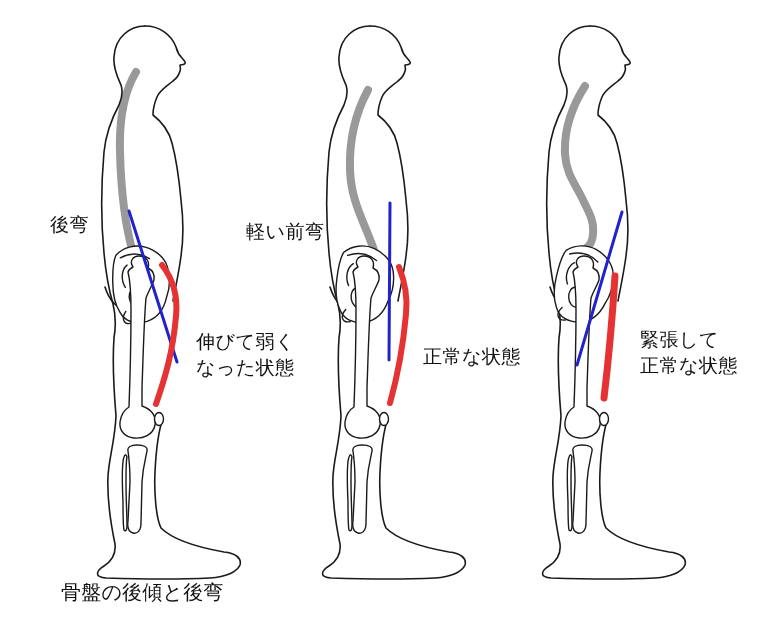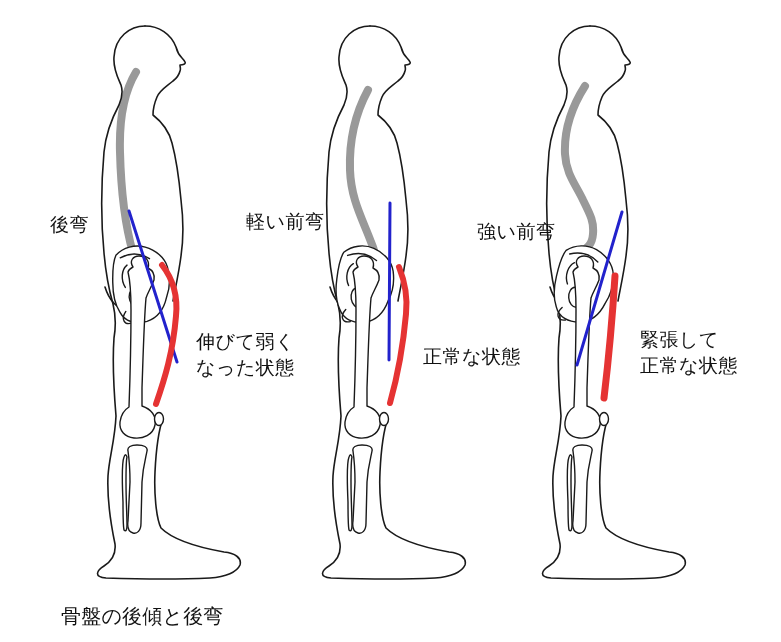--- a/index.html
+++ b/index.html
@@ -205,24 +205,23 @@
     <use href="#body-outline"></use>
     <g transform="rotate(8 60 254)">
       <use href="#pelvis-shape"></use>
     </g>
     <use href="#leg-bones"></use>
     <path class="axis" d="M 99 192 L 54 345"></path>
     <path class="muscle" stroke-width="7" d="M 92 256 C 90 288 86 336 81 378"></path>
   </svg>
 
   <div class="label" style="left:50px;top:212px;">後弯</div>
-  <div class="label" style="left:246px;top:209px;">軽い前弯</div>
-  <div class="label" style="left:477px;top:219px;">強い前弯</div>
+  <div class="label" style="left:246px;top:219px;">軽い前弯</div>
 
   <div class="label" style="left:423px;top:344px;">正常な状態</div>
   <div class="label" style="left:196px;top:329px;">伸びて弱く
 なった状態</div>
   <div class="label" style="left:640px;top:327px;">緊張して
 正常な状態</div>
 
-  <div class="caption" style="left:61px;margin-top:24px;">骨盤の後傾と後弯</div>
+  <div class="caption" style="left:61px;">骨盤の後傾と後弯</div>
 
 </div>
 
 </body></html>

